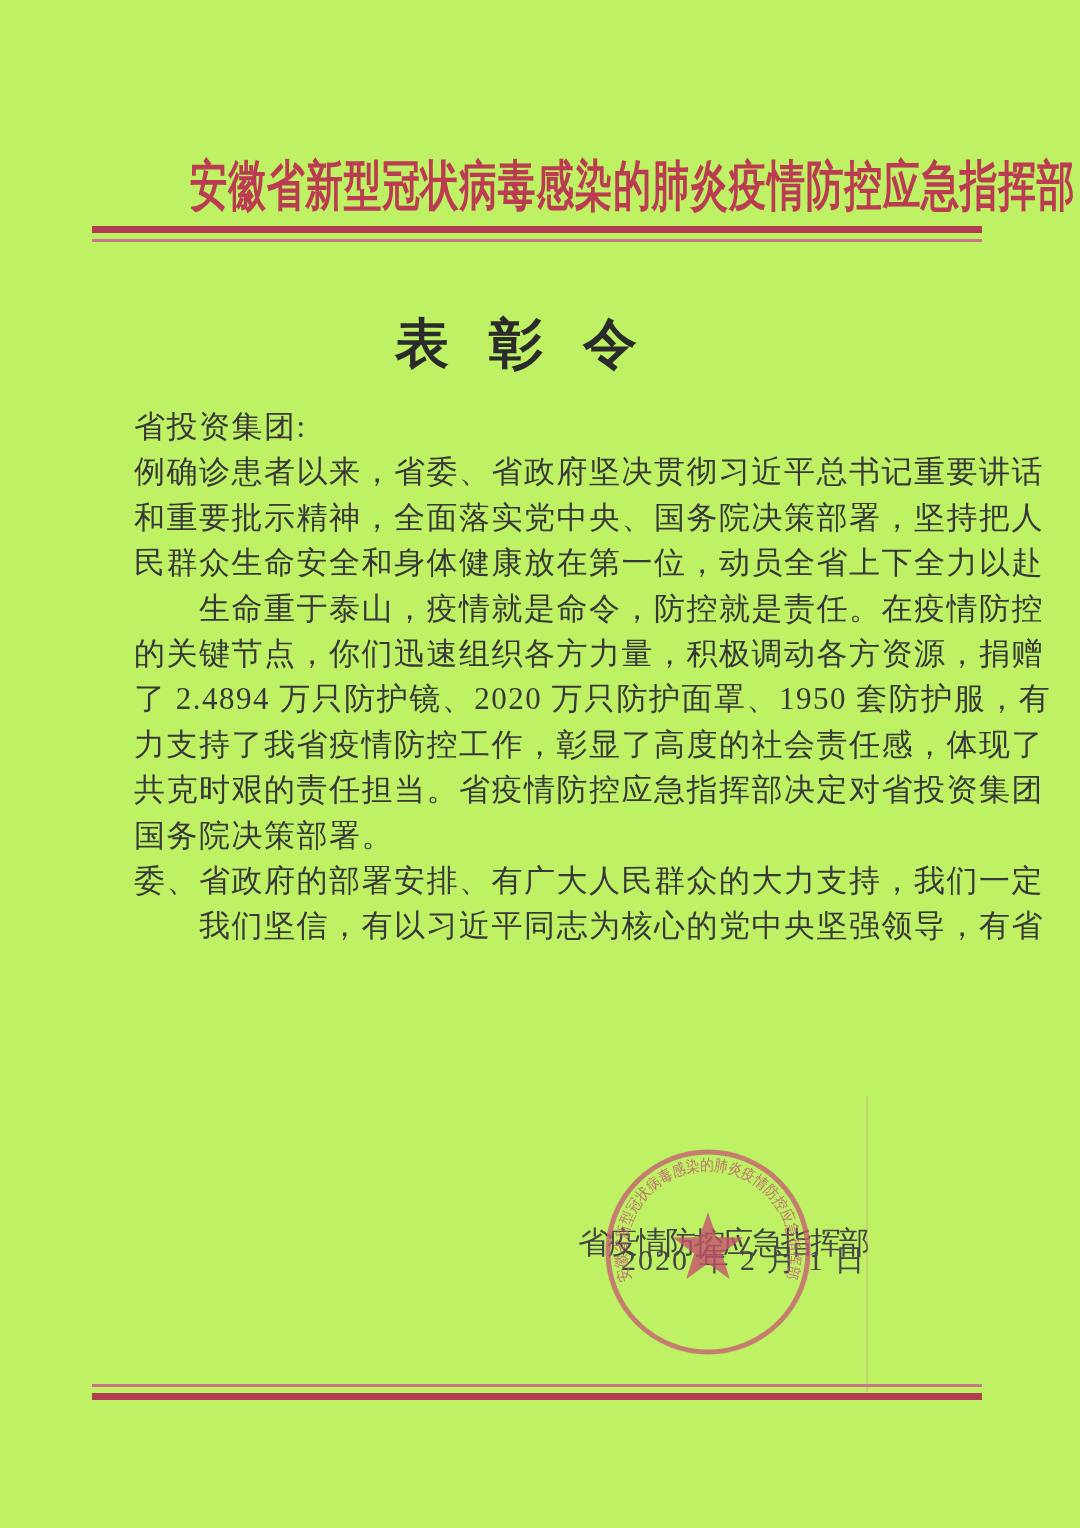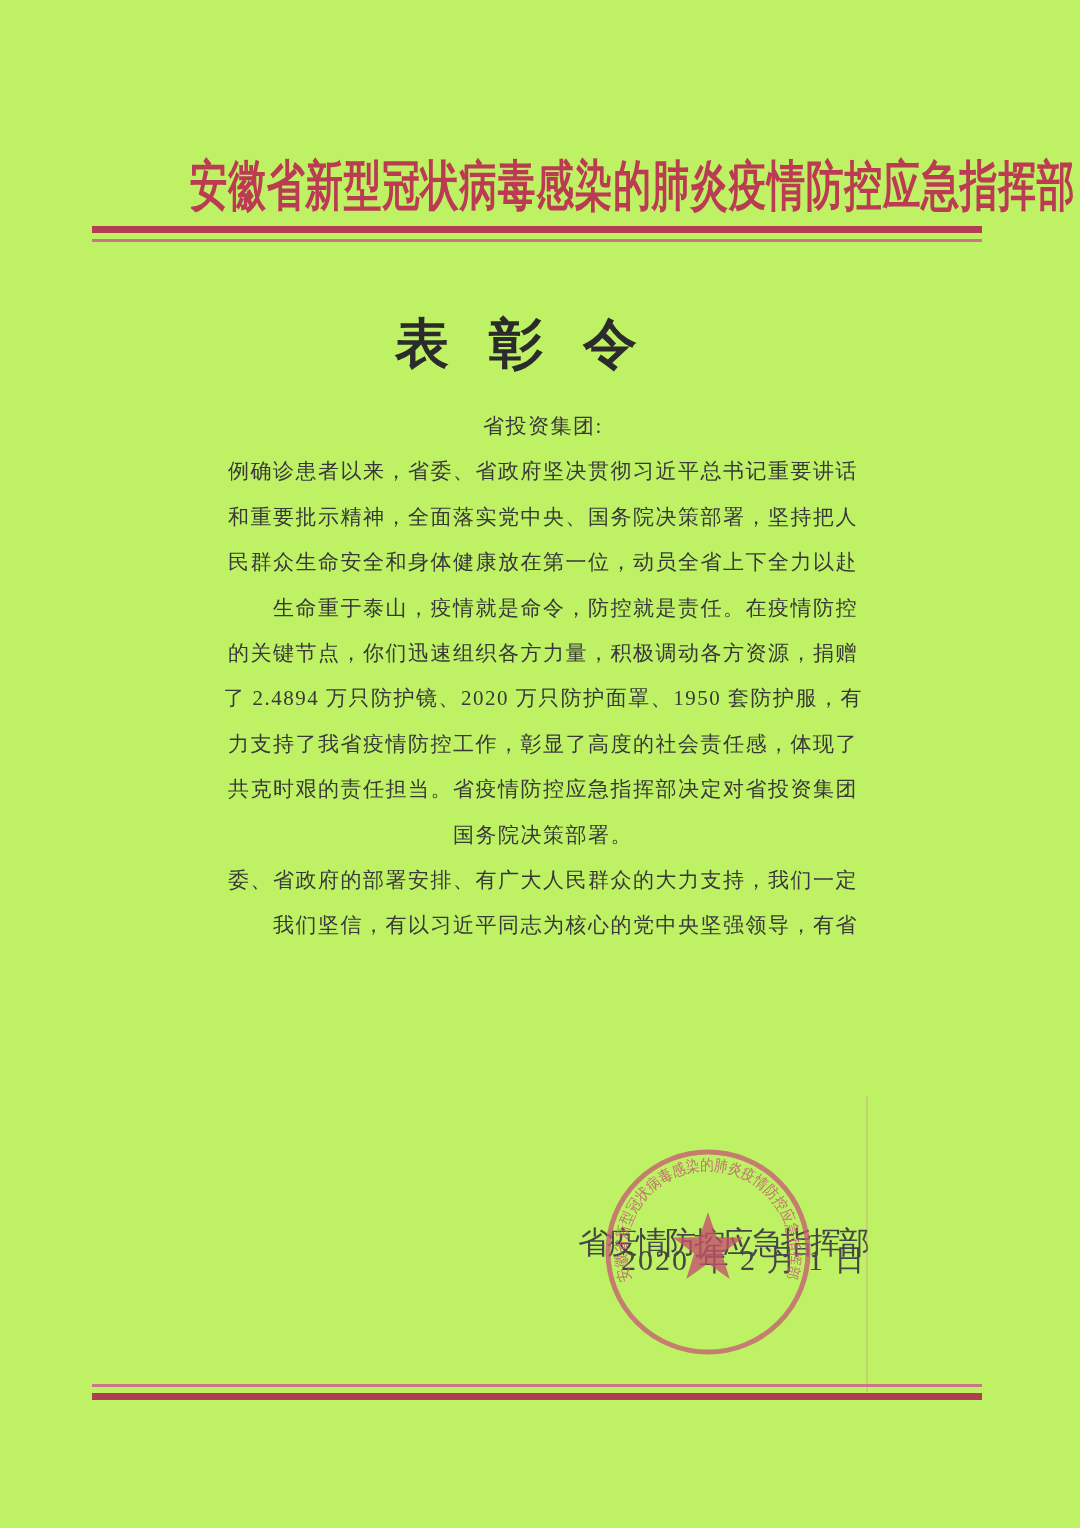--- a/index.html
+++ b/index.html
@@ -33,25 +33,24 @@
   .doc-title{
     position:absolute;top:296px;left:0;right:8px;
     text-align:center;
     font-size:54px;font-weight:700;color:#2b2b2b;
     letter-spacing:40px;
     white-space:nowrap;
     margin-top:12px;
   }
   
   .body-text{
-    position:absolute;top:404px;left:128px;width:830px;
-    font-size:21px;line-height:45.4px;
+    position:absolute;top:404px;left:134px;width:830px;
+    font-size:31px;line-height:45.4px;
     color:#383838;letter-spacing:1.5px;
     white-space:nowrap;
-    text-align:center;
   }
   .body-line{height:45.4px;}
   
   .signature{
     position:absolute;top:1222px;left:578px;
     font-size:31px;color:#464646;letter-spacing:-2px;
     white-space:nowrap;
   }
   .date{
     position:absolute;top:1240px;left:621px;

